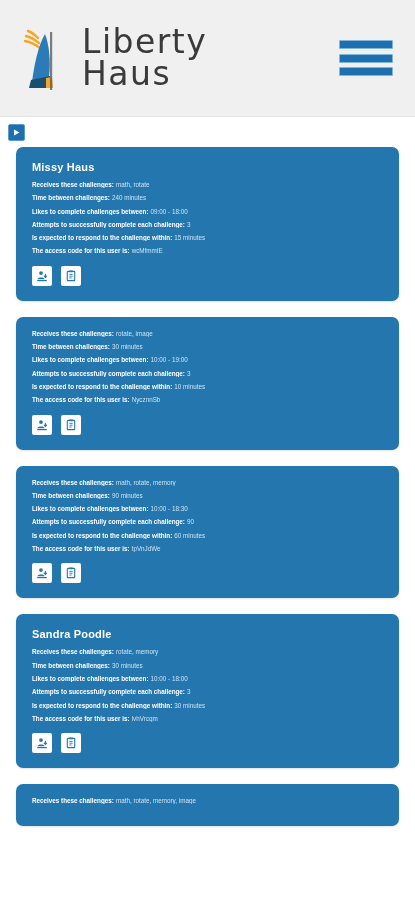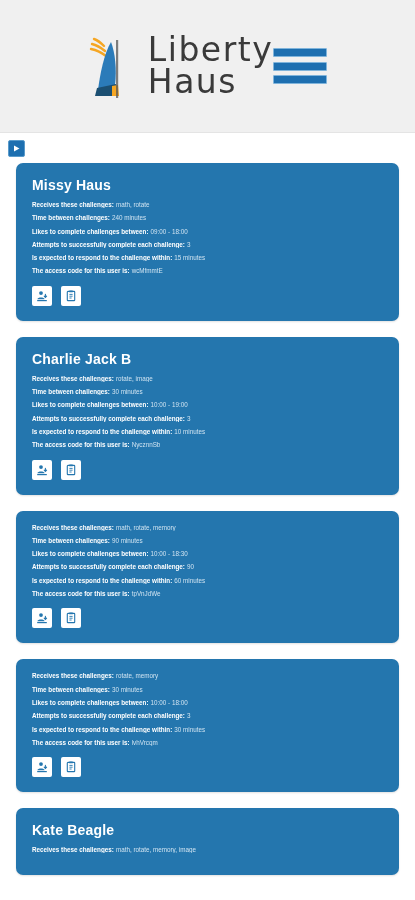--- a/index.html
+++ b/index.html
@@ -12,25 +12,25 @@
   }
 
   body {
     font-family: "Liberation Sans", sans-serif;
     background: #ffffff;
     color: #222;
   }
 
   
   .header {
-    height: 133px;
+    height: 117px;
     background: #f0f0f0;
     display: flex;
     align-items: center;
-    justify-content: center;
+    justify-content: space-between;
     padding: 0 22px 0 18px;
     border-bottom: 1px solid #e4e4e4;
   }
 
   .brand {
     display: flex;
     align-items: center;
     gap: 8px;
   }
 
@@ -103,21 +103,21 @@
 
   .user-card {
     background: #2476ae;
     border-radius: 7px;
     padding: 14px 16px 15px 16px;
     color: #ffffff;
     box-shadow: 0 1px 2px rgba(0,0,0,0.12);
   }
 
   .user-name {
-    font-size: 14px;
+    font-size: 11px;
     font-weight: bold;
     letter-spacing: 0.2px;
     margin-bottom: 9px;
     color: #ffffff;
   }
 
   .detail-line {
     font-size: 6.3px;
     line-height: 1.0;
     margin-bottom: 7px;
@@ -246,21 +246,20 @@
           <rect x="4.1" y="0.6" width="3.8" height="1.6" rx="0.5" fill="#2476ae"></rect>
           <line x1="4.4" y1="4.4" x2="7.6" y2="4.4" stroke="#2476ae" stroke-width="0.9"></line>
           <line x1="4.4" y1="6.2" x2="7.6" y2="6.2" stroke="#2476ae" stroke-width="0.9"></line>
           <line x1="4.4" y1="8.0" x2="6.6" y2="8.0" stroke="#2476ae" stroke-width="0.9"></line>
         </svg>
       </button>
     </div>
   </div>
 
   <div class="user-card">
-    <div class="user-name">Charlie Jack B</div>
 
     <div class="detail-line">
       <span class="detail-label">Receives these challenges:</span><span class="detail-value">rotate, image</span>
     </div>
 
     <div class="detail-line">
       <span class="detail-label">Time between challenges:</span><span class="detail-value">30 minutes</span>
     </div>
 
     <div class="detail-line">
@@ -341,20 +340,21 @@
           <rect x="4.1" y="0.6" width="3.8" height="1.6" rx="0.5" fill="#2476ae"></rect>
           <line x1="4.4" y1="4.4" x2="7.6" y2="4.4" stroke="#2476ae" stroke-width="0.9"></line>
           <line x1="4.4" y1="6.2" x2="7.6" y2="6.2" stroke="#2476ae" stroke-width="0.9"></line>
           <line x1="4.4" y1="8.0" x2="6.6" y2="8.0" stroke="#2476ae" stroke-width="0.9"></line>
         </svg>
       </button>
     </div>
   </div>
 
   <div class="user-card">
+    <div class="user-name">Sandra Poodle</div>
 
     <div class="detail-line">
       <span class="detail-label">Receives these challenges:</span><span class="detail-value">rotate, memory</span>
     </div>
 
     <div class="detail-line">
       <span class="detail-label">Time between challenges:</span><span class="detail-value">30 minutes</span>
     </div>
 
     <div class="detail-line">
@@ -388,20 +388,19 @@
           <rect x="4.1" y="0.6" width="3.8" height="1.6" rx="0.5" fill="#2476ae"></rect>
           <line x1="4.4" y1="4.4" x2="7.6" y2="4.4" stroke="#2476ae" stroke-width="0.9"></line>
           <line x1="4.4" y1="6.2" x2="7.6" y2="6.2" stroke="#2476ae" stroke-width="0.9"></line>
           <line x1="4.4" y1="8.0" x2="6.6" y2="8.0" stroke="#2476ae" stroke-width="0.9"></line>
         </svg>
       </button>
     </div>
   </div>
 
   <div class="user-card">
-    <div class="user-name">Kate Beagle</div>
 
     <div class="detail-line">
       <span class="detail-label">Receives these challenges:</span><span class="detail-value">math, rotate, memory, image</span>
     </div>
 
   </div>
 </div>
 
 </body></html>

